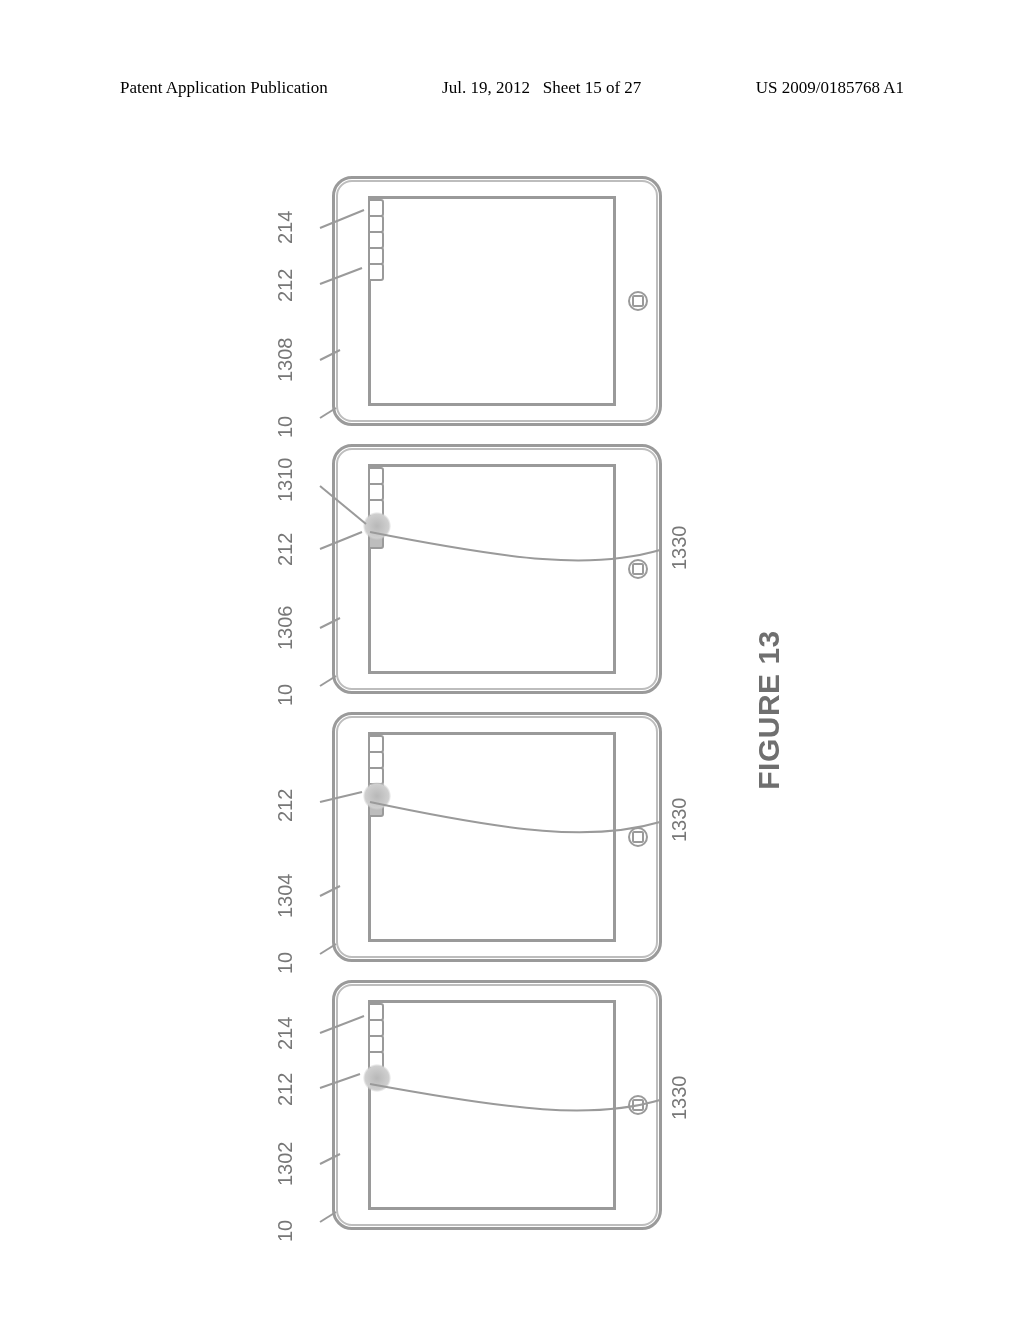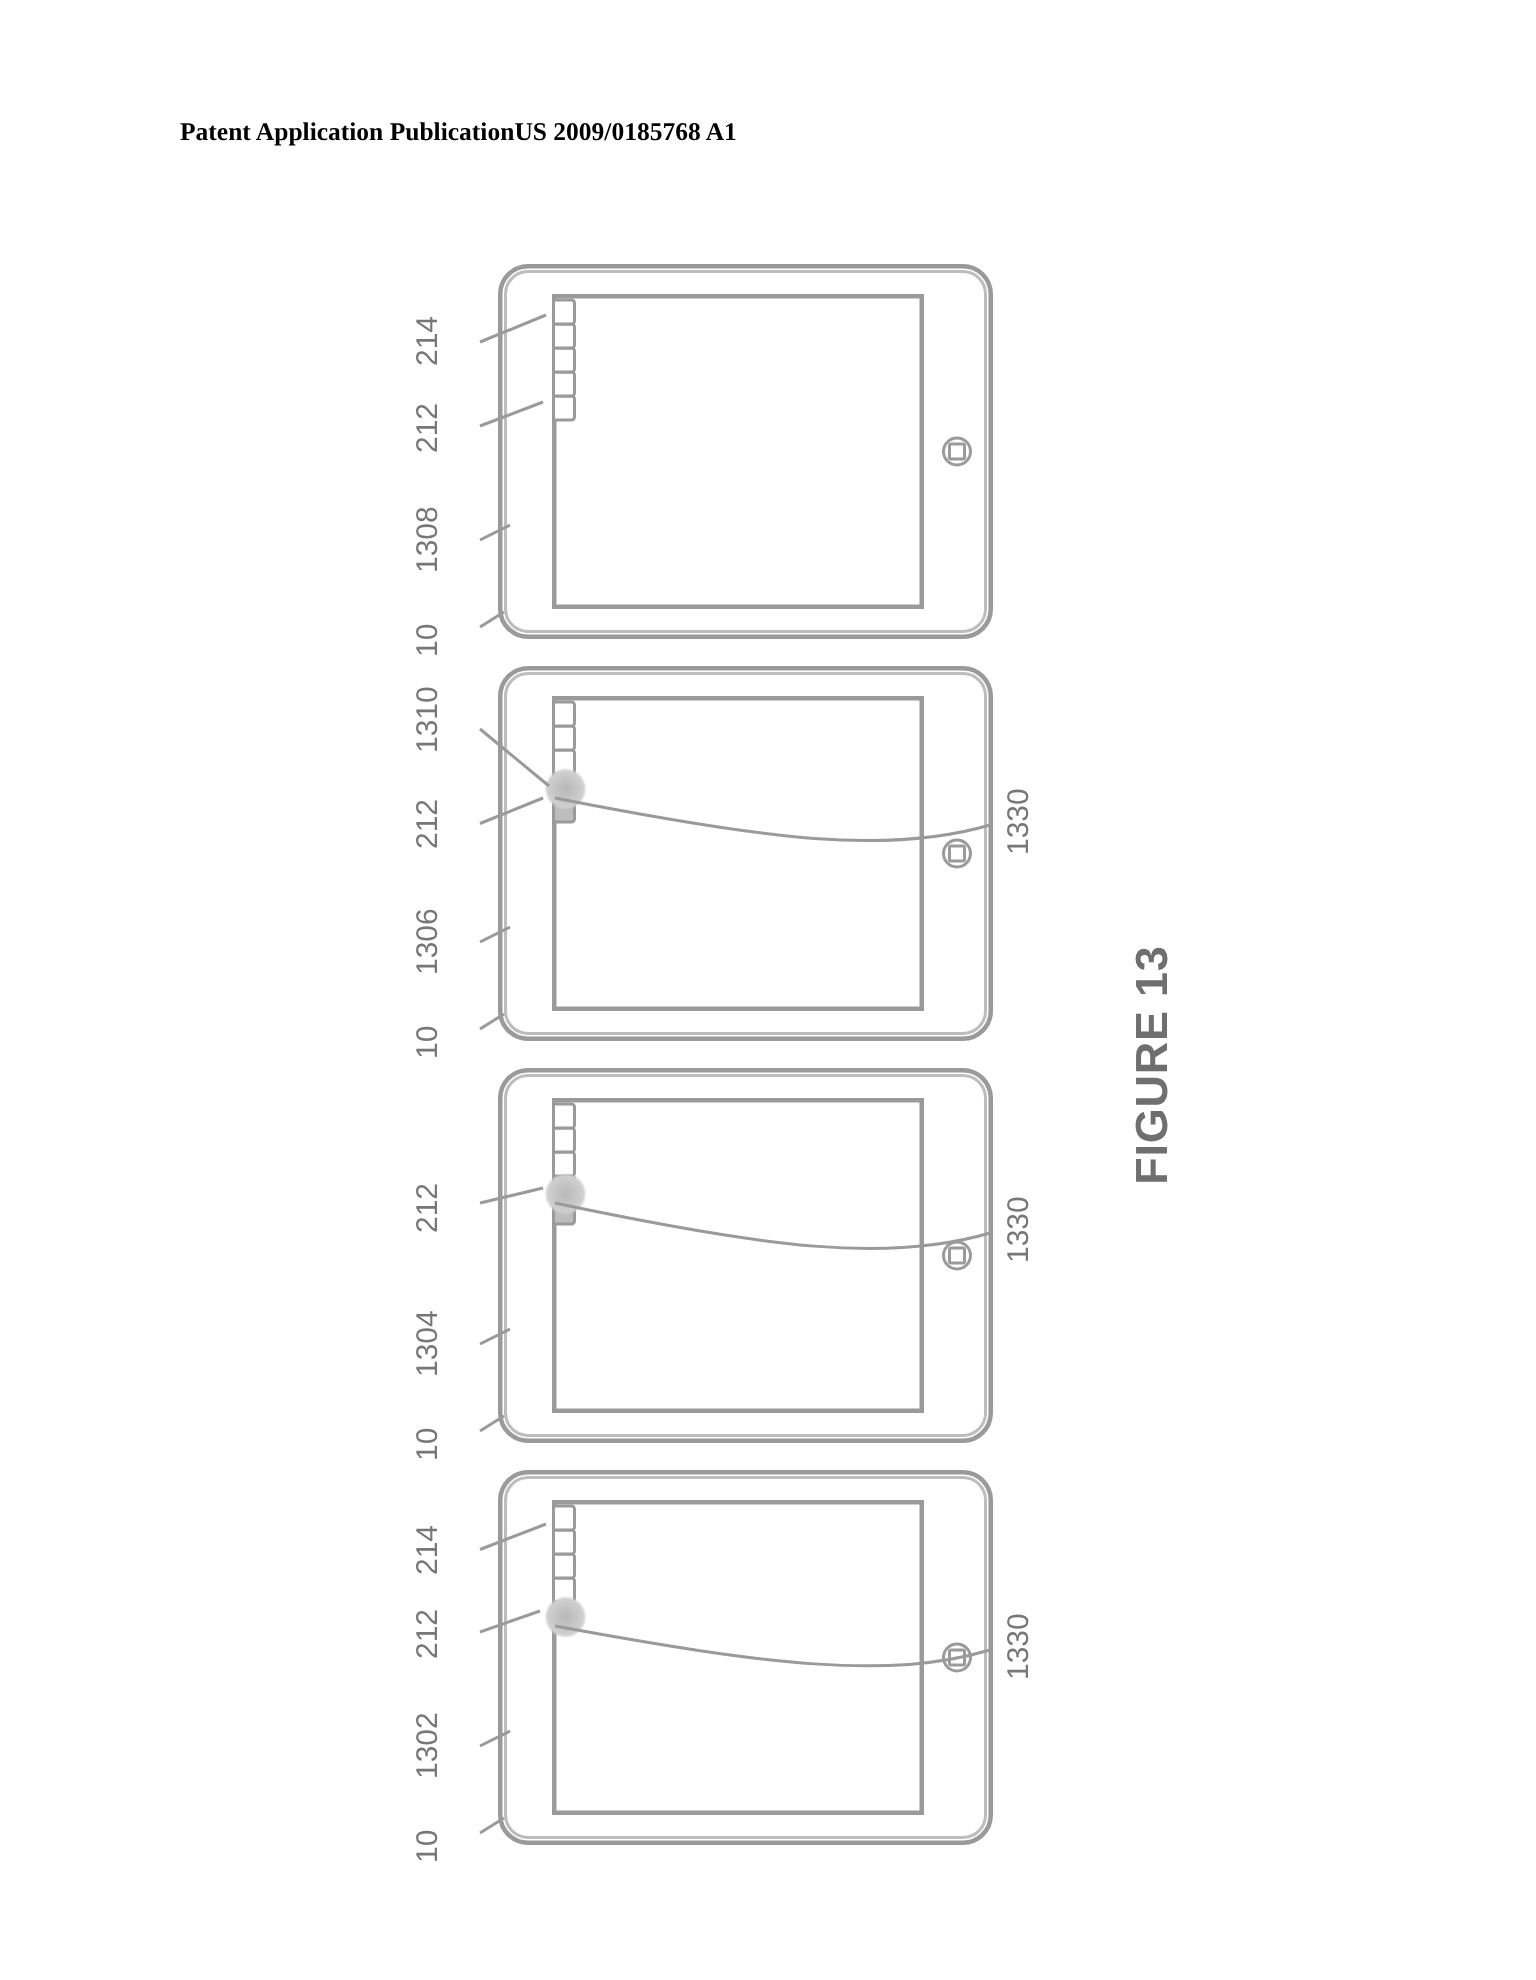--- a/index.html
+++ b/index.html
@@ -9,22 +9,23 @@
     background: #fff;
     font-family: "Times New Roman", serif;
     position: relative;
   }
   .header {
     position: absolute;
     top: 78px;
     left: 120px;
     right: 120px;
     display: flex;
-    font-weight: bold;
+    font-weight: normal;
     font-size: 17px;
+    gap: 28px;
   }
   .header .left { flex: 0 0 auto; }
   .header .mid  { flex: 1 1 auto; text-align: center; }
   .header .right{ flex: 0 0 auto; }
 
   
   .figure-stage {
     position: absolute;
     left: 512px;   
     top: 710px;    
@@ -132,20 +133,24 @@
     font-size: 30px;
     color: #6f6f6f;
     letter-spacing: 0.5px;
   }
 </style>
 </head>
 <body>
 
 <div class="header">
   <span class="left">Patent Application Publication</span>
+  <span class="mid">
+    <span>Jul. 19, 2012</span>&nbsp;&nbsp;
+    <span>Sheet 15 of 27</span>
+  </span>
   <span class="right">US 2009/0185768 A1</span>
 </div>
 
 <div class="figure-stage">
   <div class="figure-rotor">
 
     <div class="row">
 
       <div class="tablet t1">
         <div class="bezel"></div>

